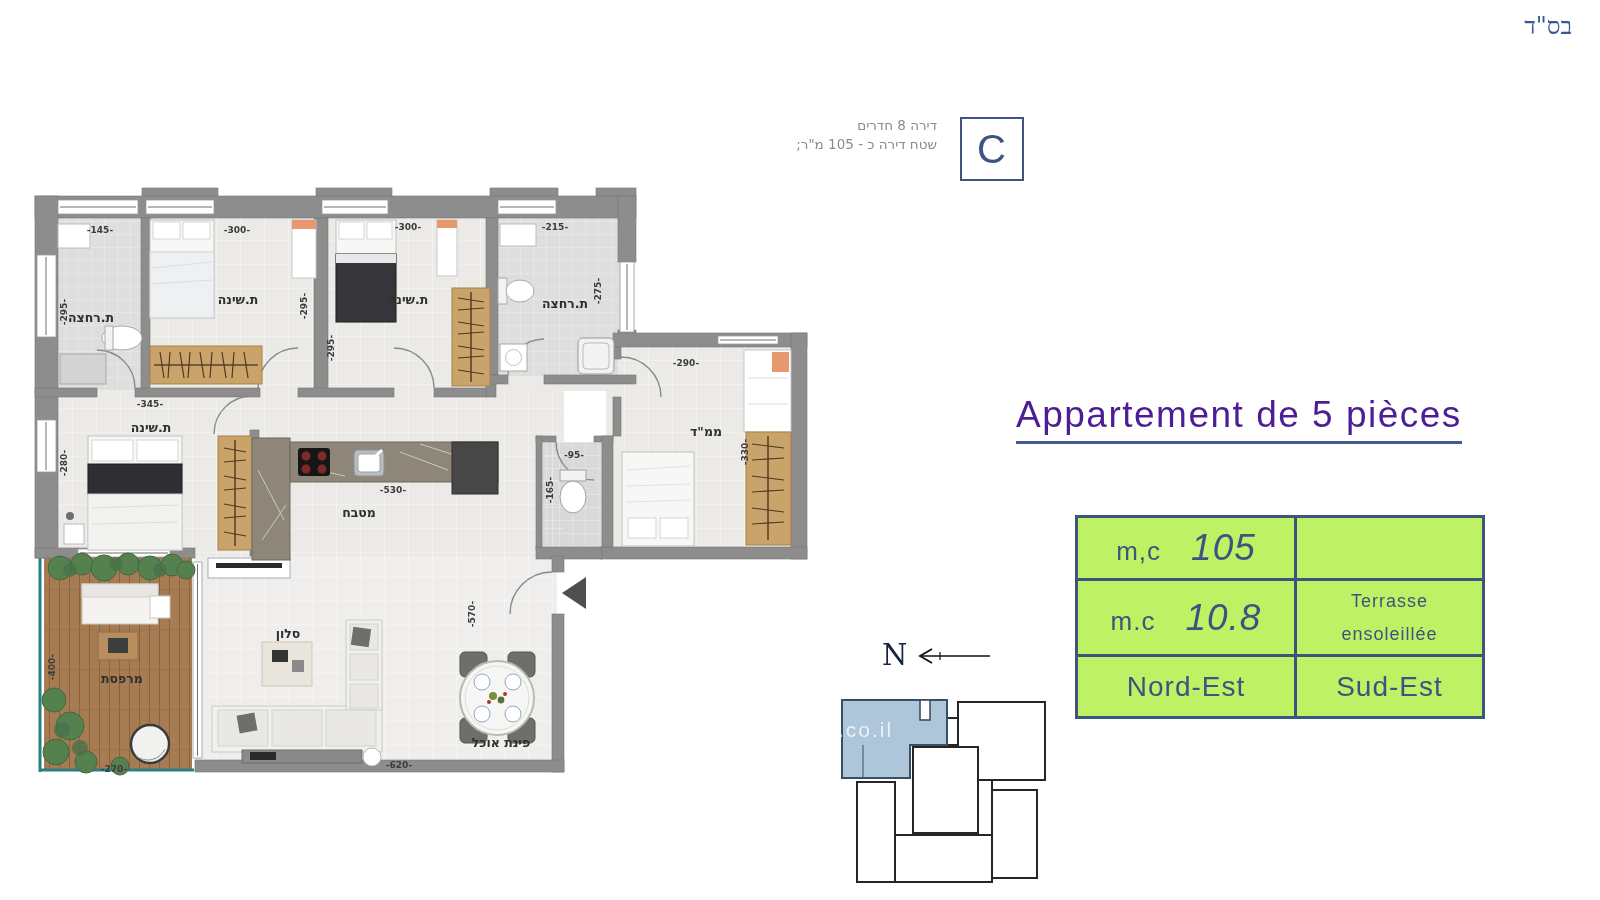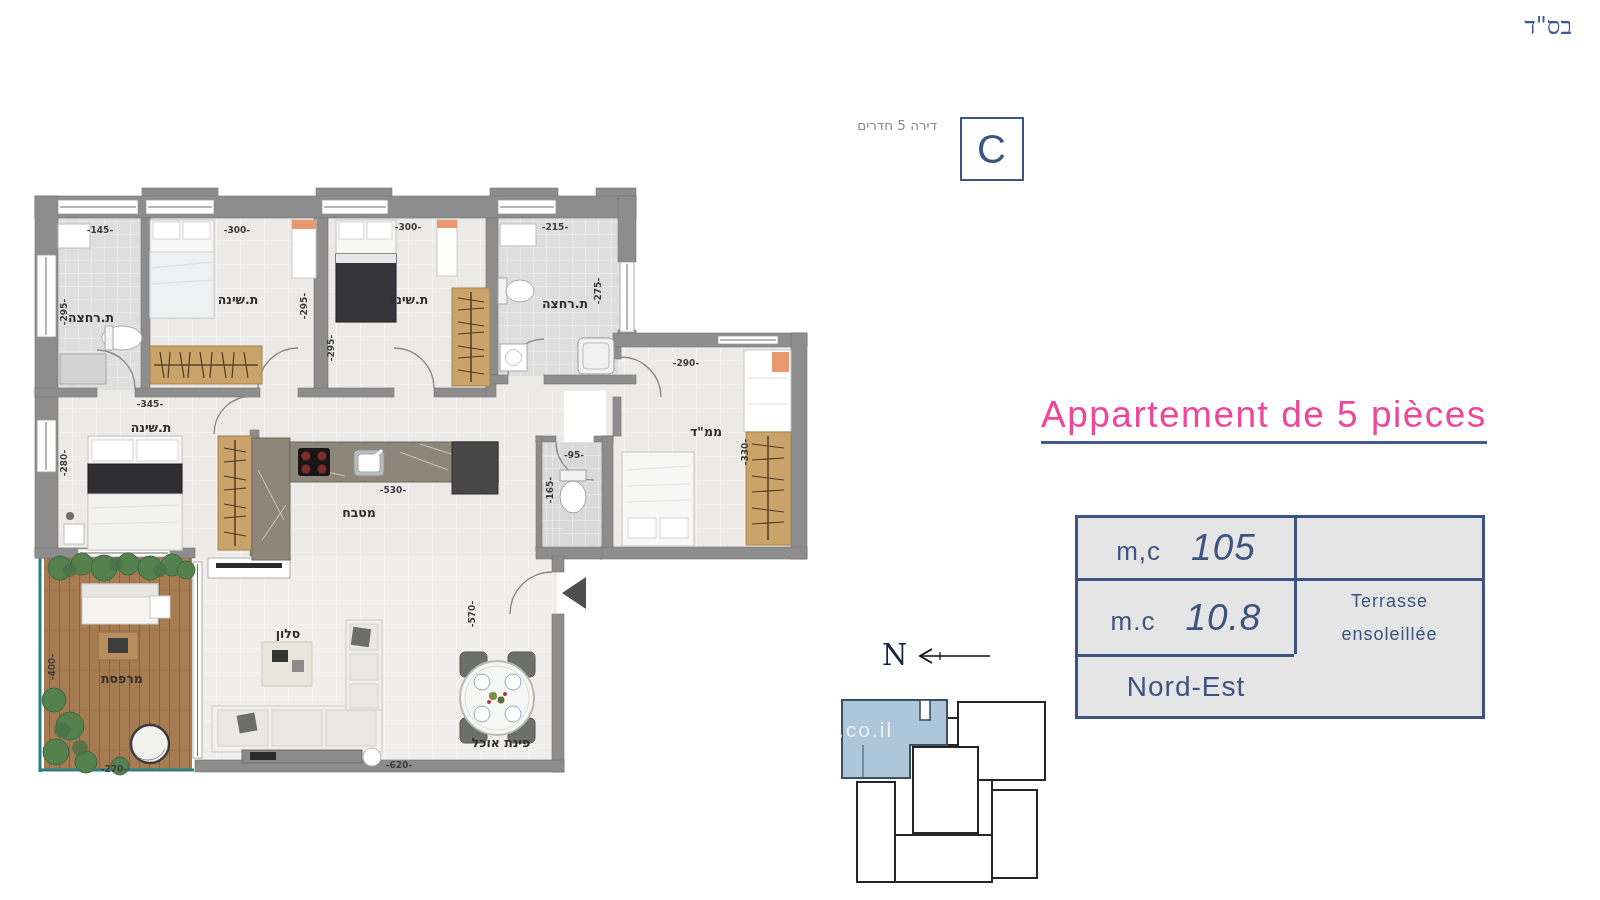--- a/index.html
+++ b/index.html
@@ -15,32 +15,32 @@
     position:absolute;left:600px;top:116px;width:337px;text-align:right;
     direction:rtl;font-family:"DejaVu Sans",sans-serif;font-size:13.5px;
     line-height:18.5px;color:#888c92;
   }
   .unit-box{
     position:absolute;left:960px;top:117px;width:60px;height:60px;
     border:2.5px solid #3e5480;display:flex;align-items:center;justify-content:center;
     color:#3e5480;font-size:40px;font-weight:400;letter-spacing:1px;
   }
   .plan-title{
-    position:absolute;left:1041px;top:394px;width:520px;
-    color:#ec4899;font-size:37px;letter-spacing:1.5px;font-weight:400;
+    position:absolute;left:1016px;top:394px;width:520px;
+    color:#4c1d95;font-size:37px;letter-spacing:1.5px;font-weight:400;
     white-space:nowrap;
   }
   .plan-title span{
     display:inline-block;border-bottom:3px solid #44598c;padding-bottom:5px;
   }
   .spec-table{
     position:absolute;left:1075px;top:515px;width:410px;height:204px;
     border:3px solid #3e5480;box-sizing:border-box;display:grid;
     grid-template-columns:216px 1fr;grid-template-rows:60px 76px 1fr;
-    color:#3e5480;background:#e5e5e5;
+    color:#3e5480;background:#bef264;
   }
   .spec-table .cell{
     display:flex;align-items:center;justify-content:center;flex-direction:column;
     box-sizing:border-box;letter-spacing:1px;
   }
   .spec-table .c2{border-left:3px solid #3e5480;}
   .spec-table .r2,.spec-table .r3{border-top:3px solid #3e5480;}
   .pair{display:flex;align-items:baseline;gap:30px;}
   .pair .small{font-size:26px;}
   .pair .big{font-size:37px;font-style:italic;}
@@ -57,21 +57,22 @@
     position:absolute;left:838px;top:718px;color:rgba(255,255,255,0.75);
     font-size:21px;letter-spacing:2px;pointer-events:none;
   }
 </style>
 </head>
 <body>
 
 <div class="bsd">בס"ד</div>
 
 <div class="info-block">
-  <div>דירה 5 חדרים</div>
+  <div>דירה 8 חדרים</div>
+  <div>שטח דירה כ - 105 מ"ר;</div>
 </div>
 <div class="unit-box">
   <span>C</span>
 </div>
 
 <div class="plan-title">
   <span>Appartement de 5 pièces</span>
 </div>
 
 <div class="spec-table">
@@ -88,20 +89,21 @@
       <span class="big">10.8</span>
     </div>
   </div>
   <div class="cell r2 c2">
     <div class="two-line">
       <div>Terrasse</div>
       <div>ensoleillée</div>
     </div>
   </div>
   <div class="cell r3 c1 dir-cell">Nord-Est</div>
+  <div class="cell r3 c2 dir-cell">Sud-Est</div>
 </div>
 
 <div class="compass">
   <span class="n-letter">N</span>
   <svg width="130" height="40">
     <line x1="42" y1="18" x2="110" y2="18" stroke="#111" stroke-width="1.6"></line>
     <path d="M52,11 L40,18 L52,25" fill="none" stroke="#111" stroke-width="1.8"></path>
     <line x1="60" y1="14" x2="60" y2="22" stroke="#111" stroke-width="1.2"></line>
   </svg>
 </div>

